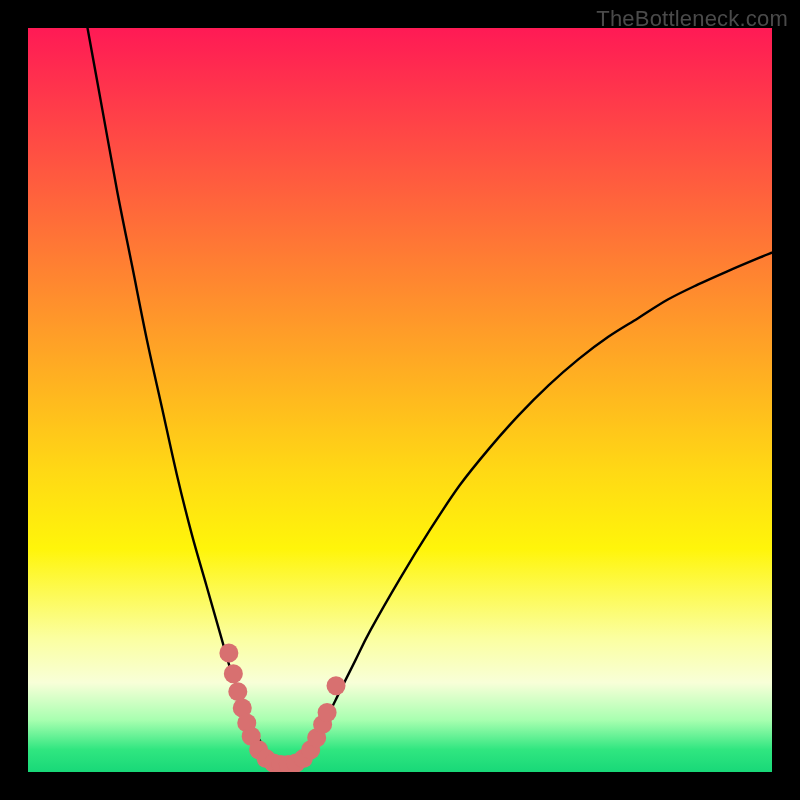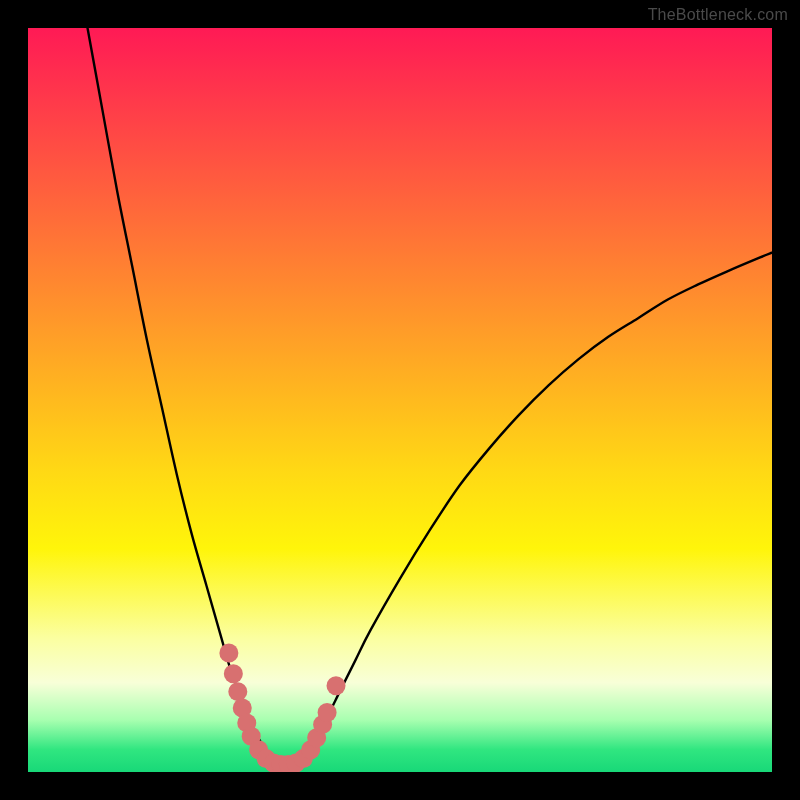--- a/index.html
+++ b/index.html
@@ -45,21 +45,21 @@
       #a8ffb0 93%,
       #30e680 97%,
       #18d878 100%
     );
   }
   .watermark {
     position: absolute;
     top: 6px;
     right: 12px;
     color: #4a4a4a;
-    font-size: 16px;
+    font-size: 22px;
     font-weight: 500;
     letter-spacing: 0.2px;
     user-select: none;
   }
   svg.curves {
     position: absolute;
     left: 0; top: 0;
     width: 744px;
     height: 744px;
     overflow: visible;

